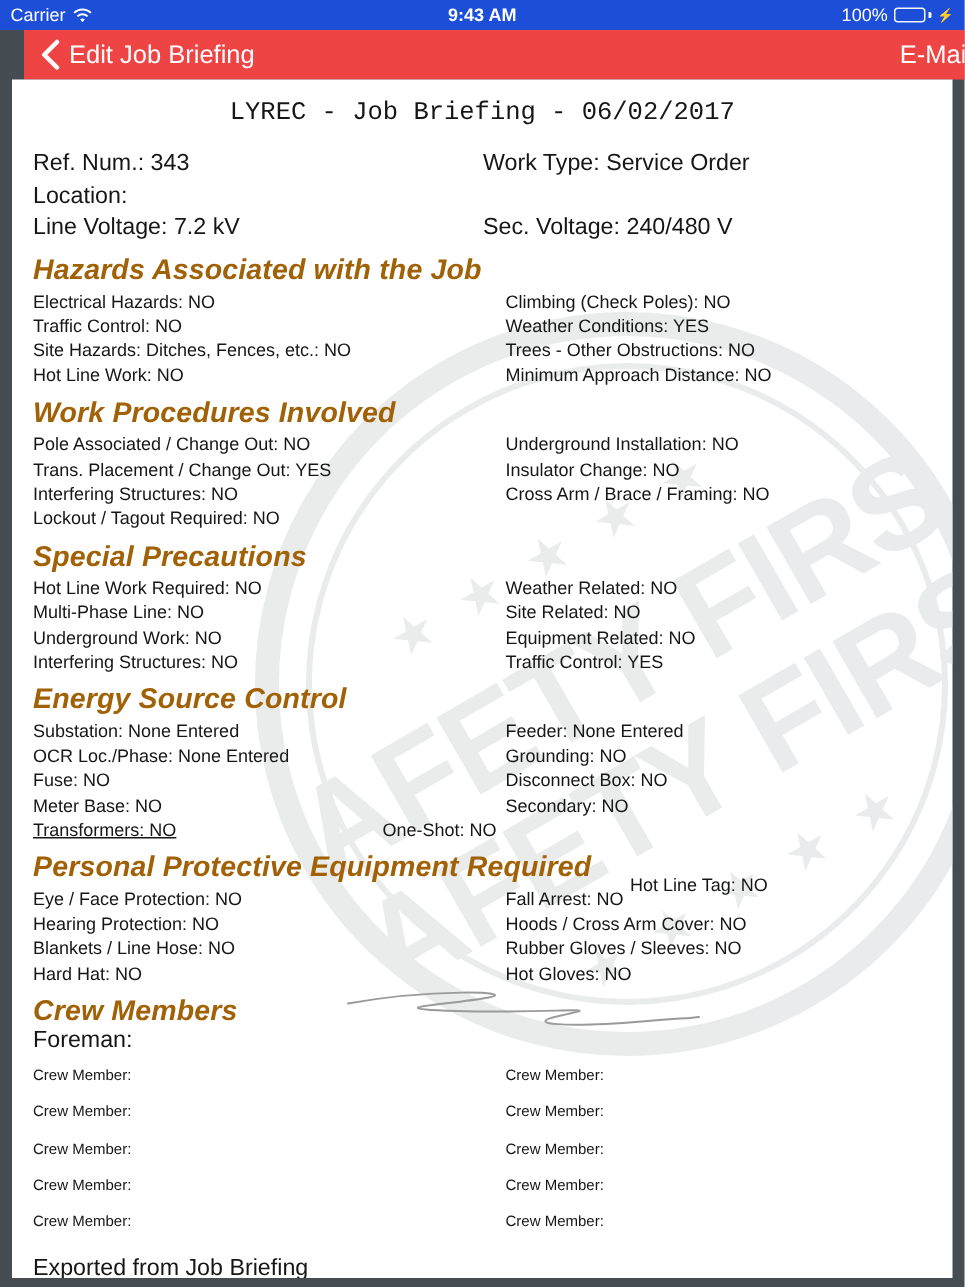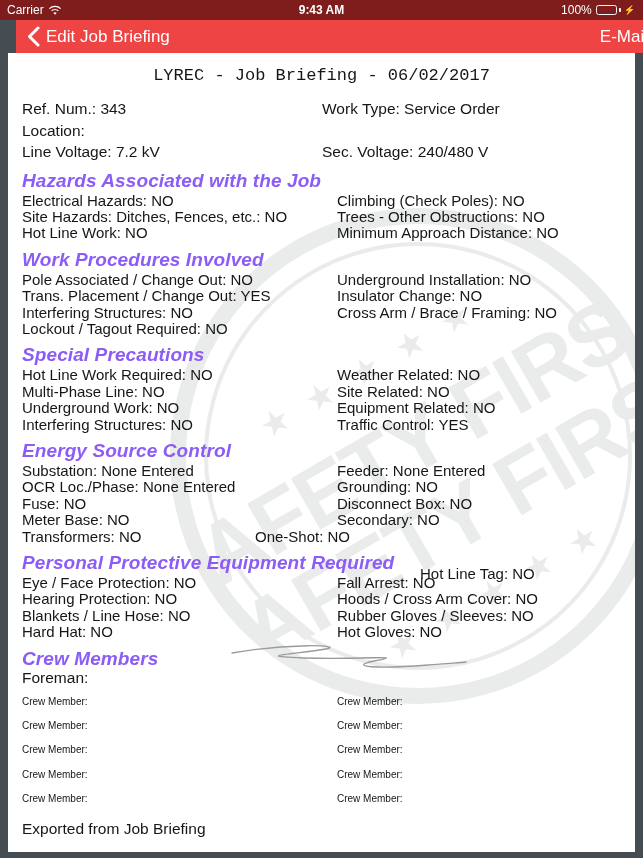--- a/index.html
+++ b/index.html
@@ -5,21 +5,21 @@
   html,body{margin:0;padding:0;}
   body{
     width:643px;height:858px;position:relative;overflow:hidden;
     background:#454d52;
     font-family:"Liberation Sans", sans-serif;
     -webkit-font-smoothing:antialiased;
   }
   
   .statusbar{
     position:absolute;top:0;left:0;width:643px;height:20px;
-    background:#7f1d1d;color:#fff;font-size:12px;
+    background:#1d4ed8;color:#fff;font-size:12px;
     display:flex;align-items:center;justify-content:space-between;
     padding:0 7px;box-sizing:border-box;
   }
   .statusbar .sb-left,.statusbar .sb-right{display:flex;align-items:center;gap:4px;}
   .statusbar .sb-center{position:absolute;left:0;right:0;text-align:center;font-weight:bold;pointer-events:none;}
   .navbar{
     position:absolute;top:20px;left:16px;width:643px;height:33px;
     background:#ef4444;color:#fff;
     display:flex;align-items:center;justify-content:space-between;
     padding:0 11px;box-sizing:border-box;font-size:17px;
@@ -35,27 +35,27 @@
   .page{
     position:absolute;top:53px;left:8px;width:627px;height:799px;
     background:#ffffff;color:#161616;overflow:hidden;
   }
   .watermark{position:absolute;left:125px;top:118px;z-index:0;pointer-events:none;}
   .page-content{position:relative;z-index:1;padding:11px 14px 0 14px;}
   .doc-title{text-align:center;font-size:17px;line-height:20px;margin-top:2px;font-family:Liberation Mono, monospace;}
   .info-grid{margin-top:12px;font-size:15.5px;line-height:21.5px;}
   .info-row{display:grid;grid-template-columns:300px 1fr;}
   .sec-heading{
-    color:#8b5cf6;font-size:19px;font-weight:bold;font-style:italic;
+    color:#a16207;font-size:19px;font-weight:bold;font-style:italic;
     line-height:20px;margin-top:8px;letter-spacing:0.1px;
   }
-  .sec-rows{font-size:15px;line-height:16.4px;margin-top:2px;}
+  .sec-rows{font-size:12px;line-height:16.4px;margin-top:2px;}
   .sec-row{display:grid;grid-template-columns:315px 1fr;}
   .tri-row{position:relative;height:16.4px;}
-  .tri-row .c0{position:absolute;left:0;}
+  .tri-row .c0{position:absolute;left:0;text-decoration:underline;}
   .tri-row .c1{position:absolute;left:233px;}
   .tri-row .c2{position:absolute;left:398px;margin-top:37px;}
   .crew{position:relative;}
   .foreman-line{font-size:15.5px;line-height:17px;}
   .crew-rows{font-size:10px;line-height:24.3px;margin-top:4px;}
   .crew-row{display:grid;grid-template-columns:315px 1fr;}
   .signature{position:absolute;left:196px;top:-8px;pointer-events:none;}
   .footer-line{font-size:15.5px;margin-top:9px;}
 </style>
 </head>
@@ -130,20 +130,24 @@
     </div>
 
     <div>
       <div class="sec-heading">Hazards Associated with the Job</div>
       <div class="sec-rows">
         <div class="sec-row">
             <span>Electrical Hazards: NO</span>
             <span>Climbing (Check Poles): NO</span>
           </div>
         <div class="sec-row">
+            <span>Traffic Control: NO</span>
+            <span>Weather Conditions: YES</span>
+          </div>
+        <div class="sec-row">
             <span>Site Hazards: Ditches, Fences, etc.: NO</span>
             <span>Trees - Other Obstructions: NO</span>
           </div>
         <div class="sec-row">
             <span>Hot Line Work: NO</span>
             <span>Minimum Approach Distance: NO</span>
           </div>
       </div>
     </div>
 

